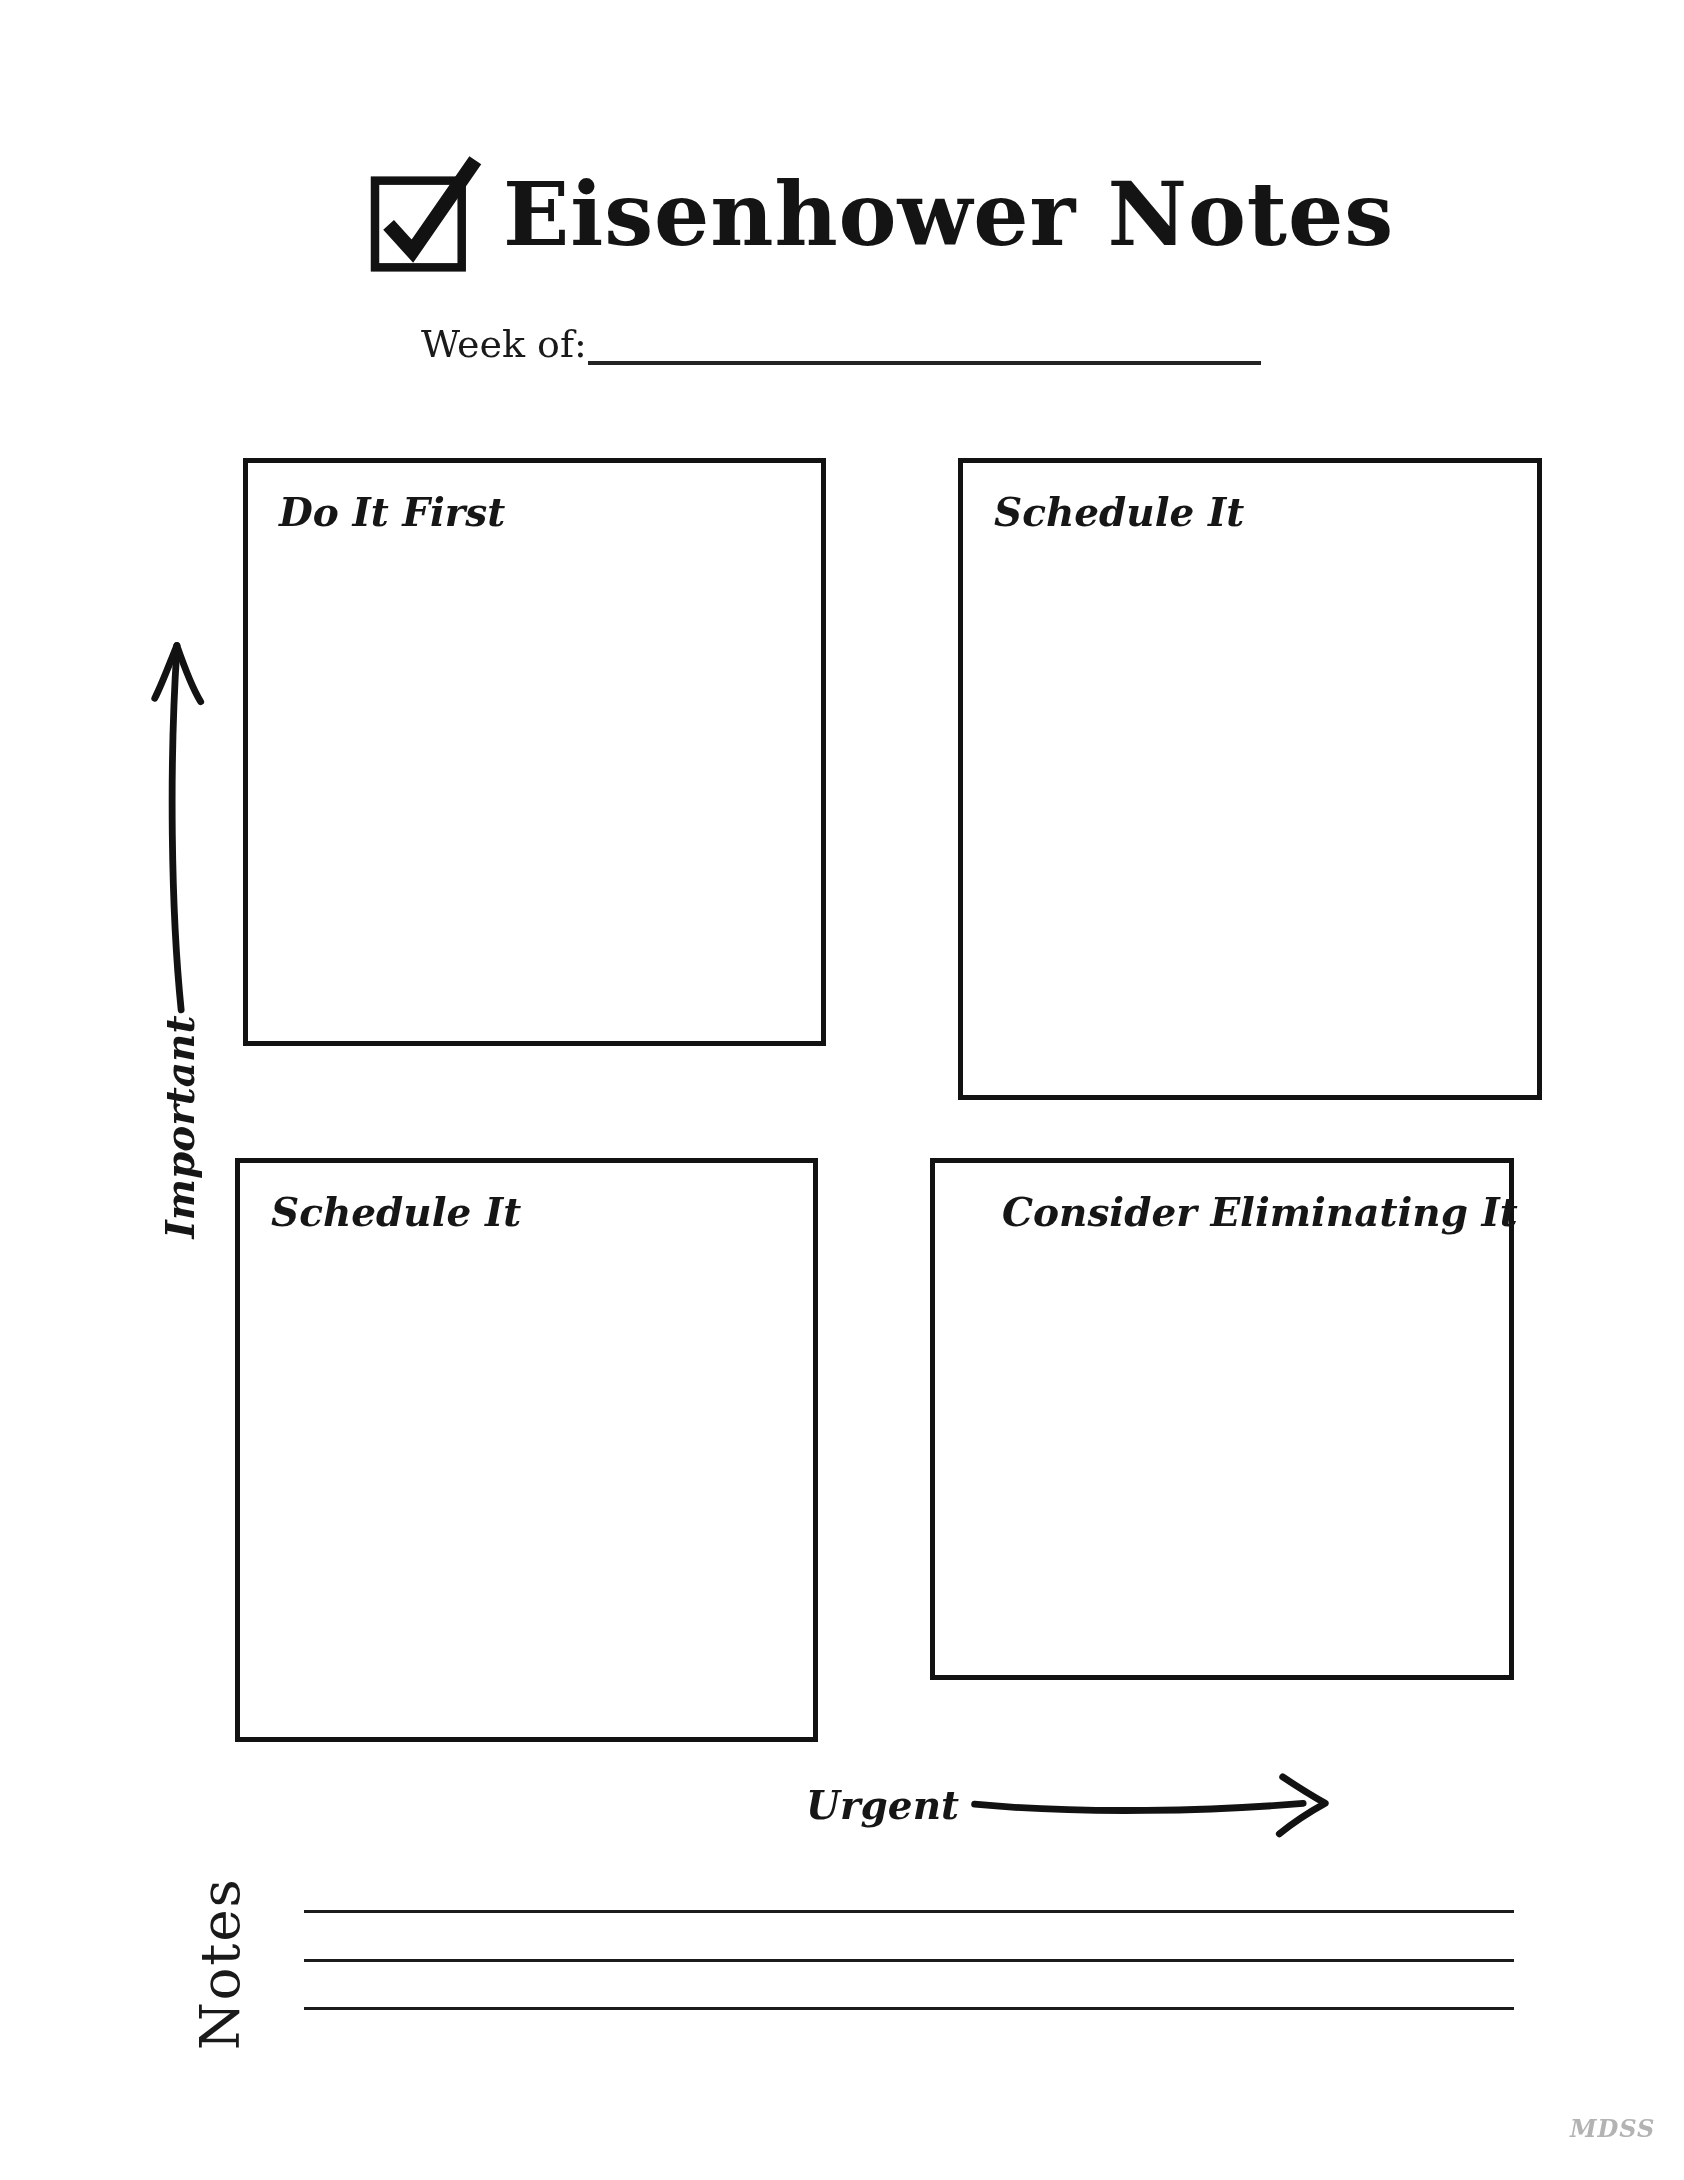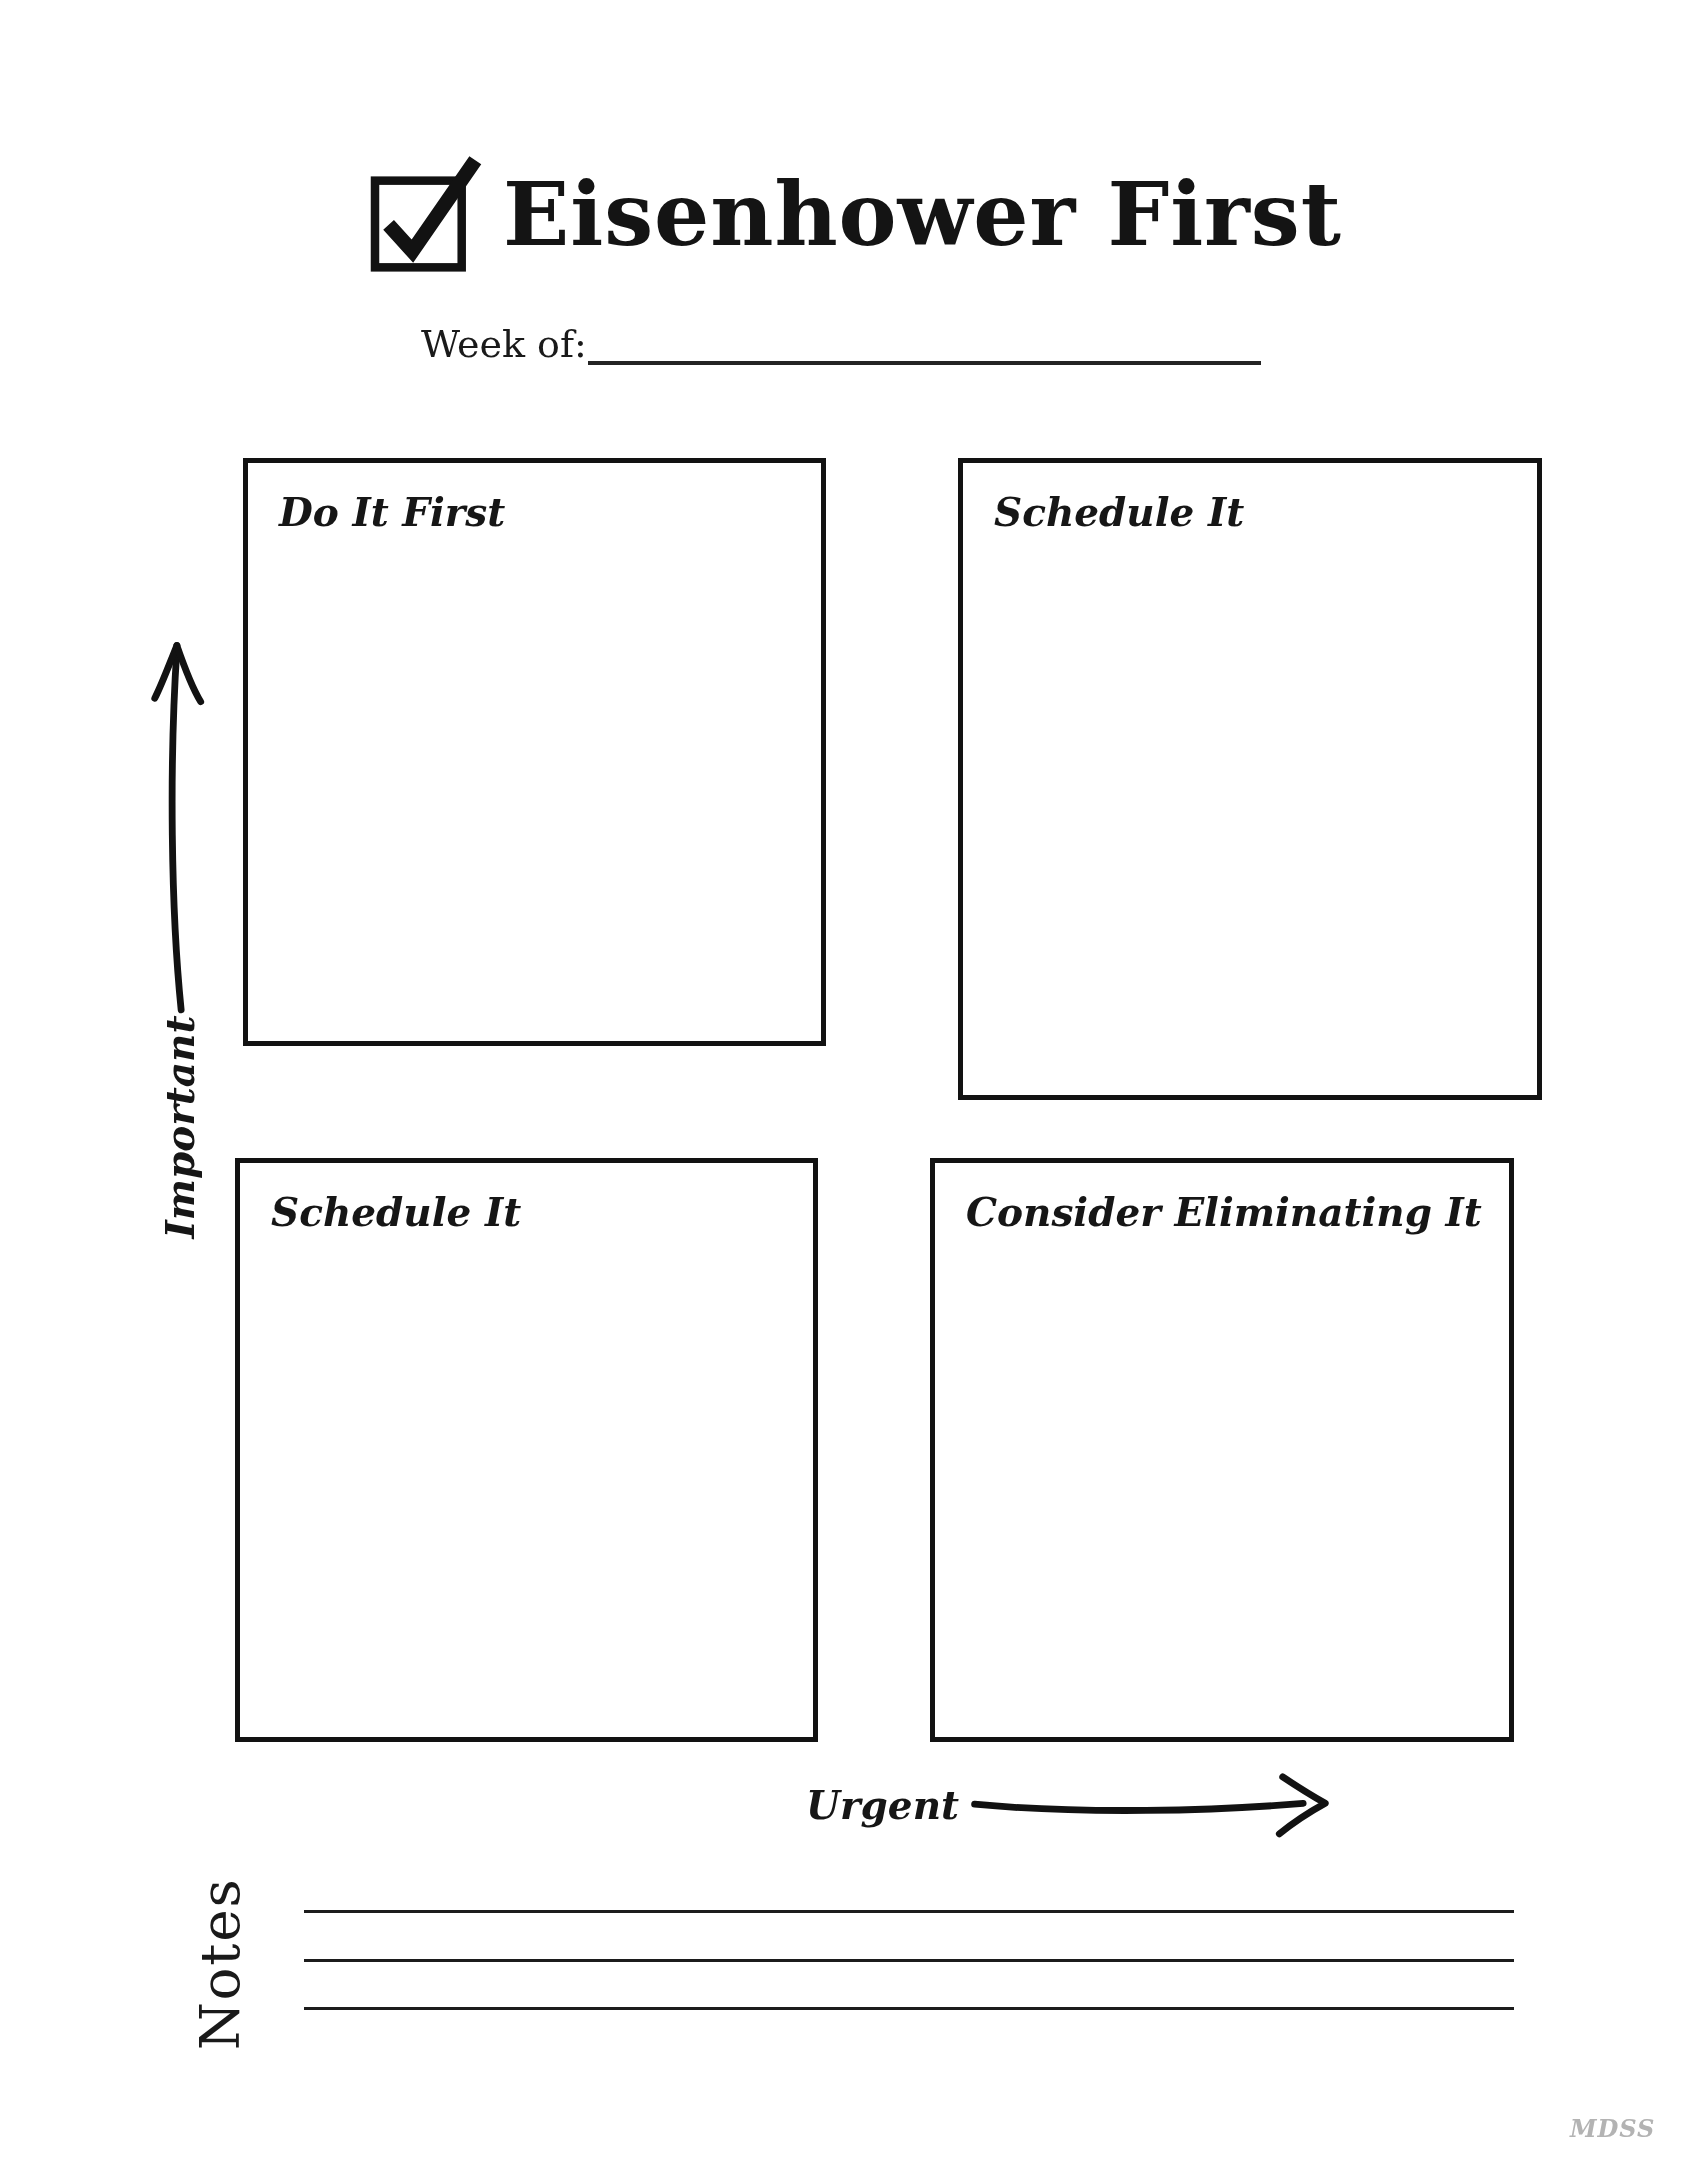--- a/index.html
+++ b/index.html
@@ -49,21 +49,21 @@
     font-style:italic;
     font-weight:600;
     font-size:39px;
     color:#161616;
     padding:25.6px 31px;
     white-space:nowrap;
   }
   .q-tl{left:235px;top:458px;width:583px;height:588px;margin-left:8px;}
   .q-tr{left:958px;top:458px;width:584px;height:642px;}
   .q-bl{left:235px;top:1158px;width:583px;height:584px;}
-  .q-br{left:930px;top:1158px;width:584px;height:584px;}
+  .q-br{left:930px;top:1158px;width:584px;height:522px;padding-left:36px;}
 
   
   .important-label{
     left:180px;top:1127px;
     transform:translate(-50%,-50%) rotate(-90deg);
     font-style:italic;
     font-weight:600;
     font-size:39px;
     white-space:nowrap;
     color:#161616;
@@ -107,21 +107,21 @@
     white-space:nowrap;
   }
 </style>
 </head>
 <body>
 
 <svg class="abs checkbox-svg" width="136" height="145" viewBox="0 0 160 170" aria-hidden="true">
   <rect x="20" y="44" width="102" height="102" fill="none" stroke="#121212" stroke-width="10"></rect>
   <path d="M 36 96 L 64 127 L 138 20" fill="none" stroke="#121212" stroke-width="17" stroke-linejoin="miter"></path>
 </svg>
-<div class="abs title">Eisenhower First</div>
+<div class="abs title">Eisenhower Notes</div>
 
 <div class="abs week-label">Week of:</div>
 <div class="abs week-line"></div>
 
 <div class="abs quad q-tl">
   <div class="quad-label">Do It First</div>
 </div>
 <div class="abs quad q-tr">
   <div class="quad-label">Schedule It</div>
 </div>

